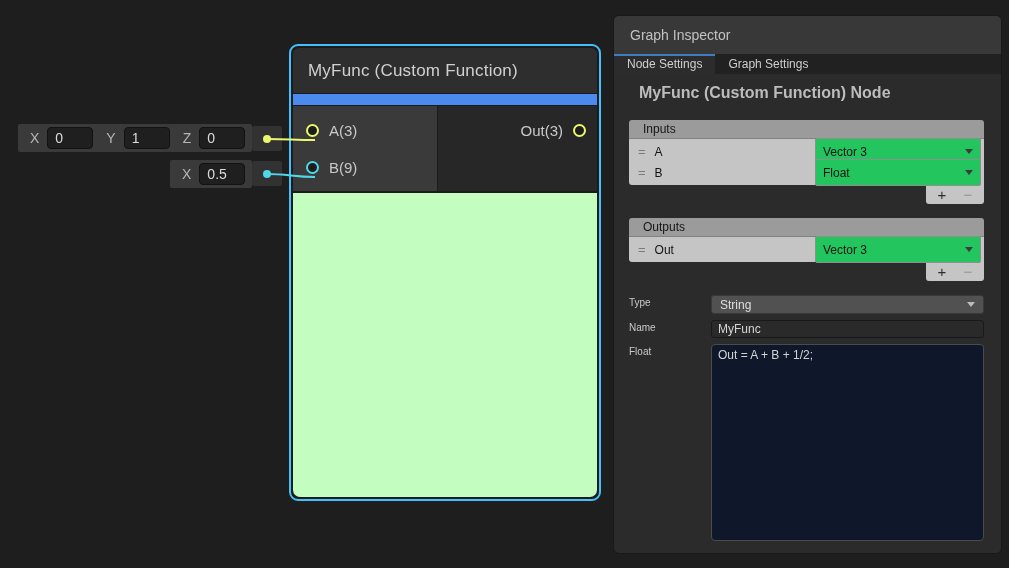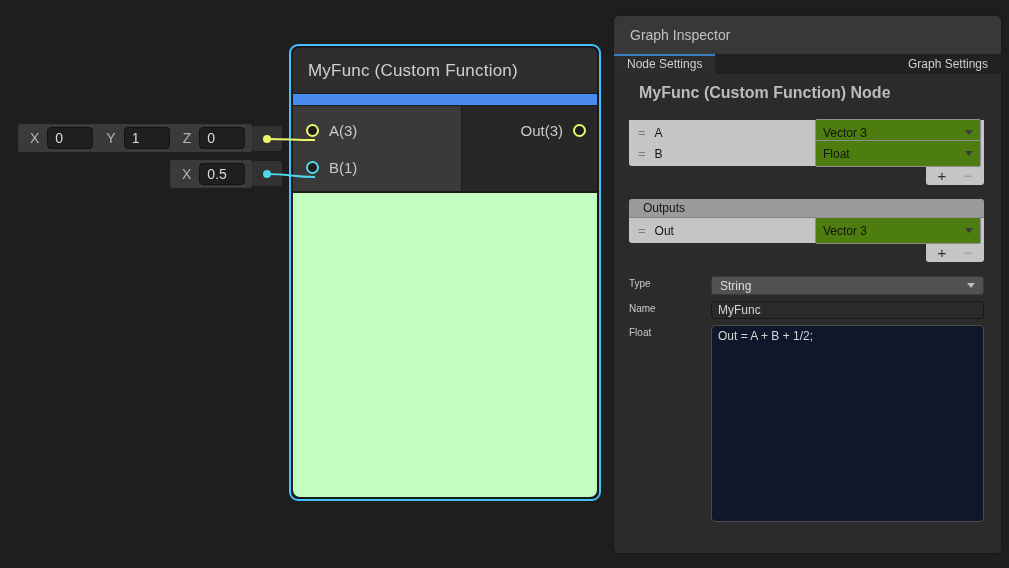--- a/index.html
+++ b/index.html
@@ -35,53 +35,53 @@
 
   
   .node{position:absolute; left:289px; top:44px; width:312px; height:457px;
     background:#1b1b1b; border:2px solid var(--selection-outline); border-radius:9px;
     padding:2px; display:flex; flex-direction:column; z-index:2;}
   .node-header{height:45px; background:#2e2e2e; border-radius:6px 6px 0 0;
     display:flex; align-items:center; padding-left:15px;
     color:#d0d0d0; font-size:17px; letter-spacing:.2px;}
   .node-accent-bar{height:11px; background:var(--node-accent-bar); margin:1px 0;}
   .node-ports{height:85px; display:flex;}
-  .ports-left{width:168px; background:#3a3a3a; padding-top:6px;}
+  .ports-left{width:144px; background:#3a3a3a; padding-top:6px;}
   .ports-right{flex:1; background:#272727; margin-left:1px; padding-top:6px;text-align:right;}
   .port-row{height:37px; display:flex; align-items:center;}
   .ports-left .port-row{padding-left:13px;}
   .ports-right .port-row{justify-content:flex-end; padding-right:11px;}
   .port-ring{width:13px; height:13px; border-radius:50%; background:#1d1d1d; flex:0 0 auto;}
   .ring-vec3{border:2px solid var(--port-vector3);}
   .ring-float{border:2px solid var(--port-float);}
   .port-label{font-size:15px; color:#c9c9c9;}
   .ports-left .port-label{margin-left:10px;}
   .ports-right .port-label{margin-right:10px;}
   .node-preview{flex:1; background:var(--preview-green); margin-top:2px; border-radius:0 0 7px 7px;}
 
   
   .inspector{position:absolute; left:613px; top:15px; width:389px; height:539px;
     background:#2b2b2b; border-radius:6px; overflow:hidden; z-index:3; border:1px solid #191919;}
   .insp-title{height:38px; background:#383838; display:flex; align-items:center;
     padding-left:16px; font-size:14px; color:#c2c2c2;}
-  .tabs{height:20px; background:#212121; display:flex;justify-content:space-between;}
+  .tabs{height:20px; background:#212121; display:flex;}
   .tab{padding:0 13px; font-size:12px; color:#cfcfcf; line-height:20px; cursor:default;}
   .tab.active{background:#2c2c2c; border-top:2px solid var(--tab-accent); line-height:17px;}
   .insp-content{padding:10px 17px 0 15px;}
   .insp-heading{font-size:16px; font-weight:bold; color:#bcbcbc; margin:0 0 18px 10px;}
 
   
   .relist{margin-bottom:0;}
   .relist-header{height:19px; background:#9b9b9b; color:#161616; font-size:12px;
     line-height:19px; padding-left:14px; border-radius:3px 3px 0 0; border-bottom:1px solid #828282;}
   .relist-body{background:#c5c5c5; border-radius:0 0 0 3px; padding:2px 3px;}
   .relist-row{height:21px; display:flex; align-items:center;}
   .drag-handle{color:#7a7a7a; font-size:13px; margin:0 9px 0 6px;}
   .row-name{flex:1; font-size:12px; color:#141414;}
-  .lselect{width:166px; height:27px; background:#4d7c0f; border:1px solid #8f8f8f; border-radius:2px;
+  .lselect{width:166px; height:27px; background:#22c55e; border:1px solid #8f8f8f; border-radius:2px;
     display:flex; align-items:center; justify-content:space-between; padding:0 7px;
     font-size:12px; color:#141414; cursor:default;}
   .arrow-dark{width:0; height:0; border-left:4px solid transparent; border-right:4px solid transparent;
     border-top:5px solid #3c3c3c;}
   .arrow-light{width:0; height:0; border-left:4px solid transparent; border-right:4px solid transparent;
     border-top:5px solid #bdbdbd;}
   .relist-footer{margin-left:auto; width:58px; height:19px; background:#c5c5c5;
     border-radius:0 0 3px 3px; display:flex; align-items:center; justify-content:center; gap:0;
     margin-bottom:14px;}
   .list-btn{width:26px; text-align:center; font-size:15px; line-height:17px; cursor:default;}
@@ -128,21 +128,21 @@
     <div class="node-header">MyFunc (Custom Function)</div>
     <div class="node-accent-bar"></div>
     <div class="node-ports">
       <div class="ports-left">
         <div class="port-row">
           <span class="port-ring ring-vec3"></span>
           <span class="port-label">A(3)</span>
         </div>
         <div class="port-row">
           <span class="port-ring ring-float"></span>
-          <span class="port-label">B(1)</span>
+          <span class="port-label">B(9)</span>
         </div>
       </div>
       <div class="ports-right">
         <div class="port-row">
           <span class="port-label">Out(3)</span>
           <span class="port-ring ring-vec3"></span>
         </div>
       </div>
     </div>
     <div class="node-preview"></div>
@@ -156,20 +156,21 @@
   <div class="inspector">
     <div class="insp-title">Graph Inspector</div>
     <div class="tabs">
       <div class="tab active">Node Settings</div>
       <div class="tab">Graph Settings</div>
     </div>
     <div class="insp-content">
       <div class="insp-heading">MyFunc (Custom Function) Node</div>
 
       <div class="relist">
+        <div class="relist-header">Inputs</div>
         <div class="relist-body">
           <div class="relist-row">
             <span class="drag-handle">=</span>
             <span class="row-name">A</span>
             <div class="lselect">
               <span>Vector 3</span>
               <span class="arrow-dark"></span>
             </div>
           </div>
           <div class="relist-row">

